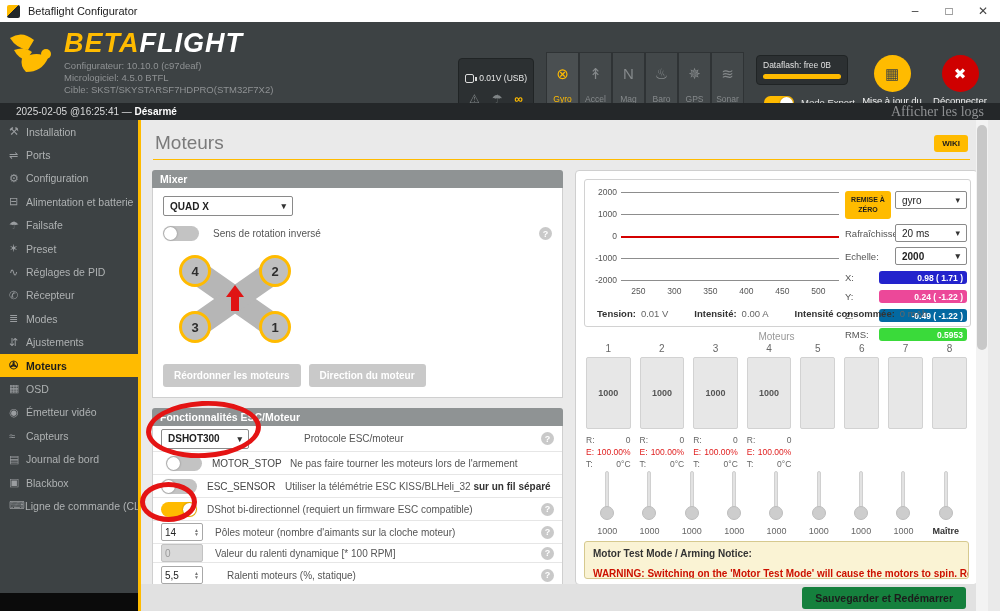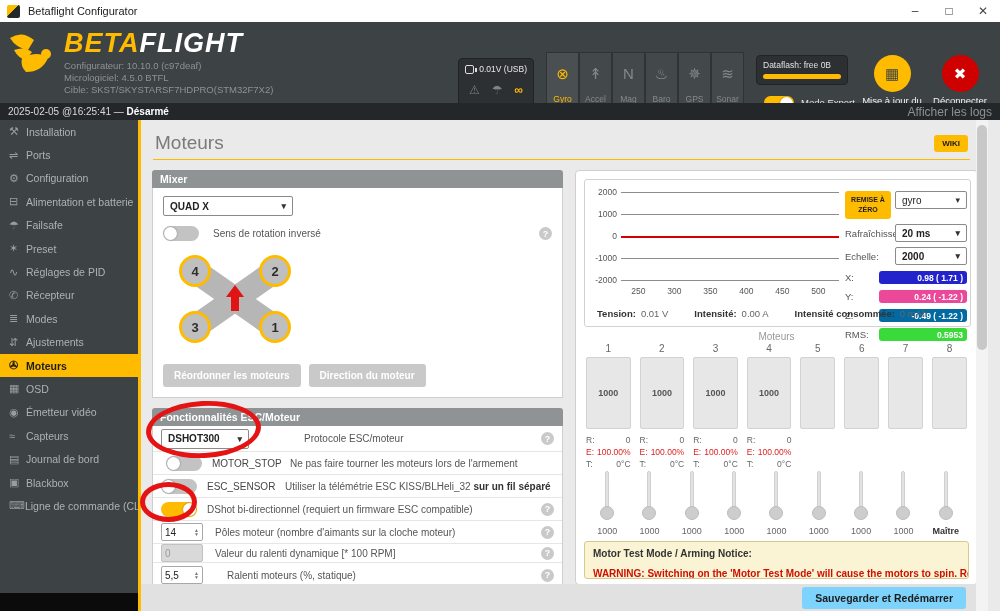--- a/index.html
+++ b/index.html
@@ -14,21 +14,21 @@
   .win-controls { position:absolute; right:0; top:0; height:22px; display:flex; }
   .win-btn { width:34px; height:22px; display:flex; align-items:center; justify-content:center; font-size:12px; color:#444; }
 
   
   .header { position:absolute; left:0; top:22px; width:1000px; height:81px; background:#3d4244; }
   .logo-wrap { position:absolute; left:8px; top:6px; display:flex; }
   .brand-block { margin-left:4px; }
   .brand { font-style:italic; font-weight:bold; font-size:27px; letter-spacing:1px; line-height:30px; }
   .brand .b1 { color:#ffbb00; } .brand .b2 { color:#fff; }
   .versions { font-size:9.5px; color:#8f9294; line-height:12px; margin-top:2px; }
-  .batt-box { position:absolute; left:458px; top:36px; width:76px; height:54px; background:#2c3032; border:1px solid #202425; border-radius:4px; padding:5px 6px; }
+  .batt-box { position:absolute; left:458px; top:36px; width:76px; height:54px; background:#2c3032; border:1px solid #202425; border-radius:4px; padding:14px 6px; }
   .batt-row { display:flex; align-items:center; }
   .batt-shape { width:20px; height:9px; border:1.5px solid #dcdcdc; border-radius:2px; position:relative; }
   .batt-shape:after { content:""; position:absolute; right:-4px; top:2px; width:2.5px; height:4px; background:#dcdcdc; }
   .batt-v { font-size:8.5px; color:#e8e8e8; margin-left:5px; white-space:nowrap; }
   .batt-icons { display:flex; justify-content:space-between; margin-top:9px; padding:0 4px; font-size:12px; color:#7f8486; }
   .batt-icons .link { color:#ffbb00; font-weight:bold; }
   .sensors { position:absolute; left:546px; top:30px; display:flex; }
   .sensor { width:33px; height:57px; background:#43484a; border:1px solid #2f3335; display:flex; flex-direction:column; align-items:center; justify-content:flex-end; padding-bottom:4px; }
   .sensor .glyph { font-size:15px; color:#85898b; flex:1; display:flex; align-items:center; }
   .sensor .slabel { font-size:8.5px; color:#85898b; }
@@ -39,24 +39,24 @@
   .dataflash .dbar { margin-top:4px; height:5px; border-radius:3px; background:#ffbb00; }
   .expert-row { position:absolute; left:764px; top:74px; display:flex; align-items:center; }
   .expert-row .elabel { font-size:9.5px; color:#e5e5e5; margin-left:7px; }
   .hdr-btn { position:absolute; top:33px; width:96px; text-align:center; }
   .hdr-circle { width:37px; height:37px; border-radius:50%; margin:0 auto; display:flex; align-items:center; justify-content:center; color:#fff; font-size:15px; }
   .hdr-circle.yellow { background:#ffbb00; color:#3d4244; }
   .hdr-circle.red { background:#cf0000; }
   .hdr-label { font-size:9.5px; color:#f2f2f2; margin-top:3px; line-height:11px; }
 
   
-  .statusbar { position:absolute; left:0; top:103px; width:1000px; height:17px; background:#242729; display:flex; align-items:center; justify-content:space-between; padding:0 8px;gap:11px; }
+  .statusbar { position:absolute; left:0; top:103px; width:1000px; height:17px; background:#242729; display:flex; align-items:center; justify-content:space-between; padding:0 16px;gap:11px; }
   .statusbar .left { font-size:10px; color:#d8d9da; }
   .statusbar .left b { color:#fff; }
-  .statusbar .logs { font-size:12px; color:#8e9092; }
+  .statusbar .logs { font-size:14px; color:#8e9092;font-family:Liberation Serif, serif; }
 
   
   .sidebar { position:absolute; left:0; top:120px; width:138px; height:473px; background:#3d4244; }
   .side-accent { position:absolute; left:138px; top:120px; width:3px; height:491px; background:#ffbb00; }
   .sb-item { height:23.4px; display:flex; align-items:center; padding-left:9px; color:#afb2b3; font-size:10.5px; white-space:nowrap; }
   .sb-item .sb-ico { width:17px; font-size:11px; color:#9a9da0; }
   .sb-item.active { background:#ffbb00; color:#1c1c1c; font-weight:bold; }
   .sb-item.active .sb-ico { color:#1c1c1c; }
   .sidebar-bottom { position:absolute; left:0; top:593px; width:138px; height:18px; background:#0b0b0b; }
 
@@ -143,21 +143,21 @@
   .slider-knob { width:14px; height:14px; border-radius:50%; background:#cdcdcd; border:1px solid #bdbdbd; margin-top:-7px; }
   .slider-val { font-size:9px; color:#666; margin-top:6px; }
   .slider-val.master { color:#333; font-weight:bold; }
   .notice { position:absolute; left:8px; right:8px; top:370px; height:38px; background:#faf3d4; border:1px solid #d6c98f; border-radius:3px; padding:6px 8px; overflow:hidden; }
   .notice-title { font-size:10px; font-weight:bold; color:#333; }
   .notice-warn { font-size:10px; font-weight:bold; color:#cc1100; margin-top:9px; white-space:nowrap; }
 
   
   .footer { position:absolute; left:0; right:12px; bottom:0; height:27px; background:#e1e1e1; display:flex; align-items:center; justify-content:flex-end; gap:18px; padding-right:10px; }
   .stop-btn { background:#cbcbcb; color:#fff; font-size:10.5px; font-weight:bold; padding:5px 13px; border-radius:3px; }
-  .save-btn { background:#7dd3fc; color:#1c1c1c; font-size:10.5px; font-weight:bold; padding:5px 13px; border-radius:3px; }
+  .save-btn { background:#15803d; color:#1c1c1c; font-size:10.5px; font-weight:bold; padding:5px 13px; border-radius:3px; }
 
   
   .scrollbar { position:absolute; right:0; top:120px; width:12px; height:491px; background:#f3f3f3; }
   .scroll-thumb { position:absolute; left:1px; top:5px; width:10px; height:225px; background:#c8c8c8; border-radius:5px; }
 
   
   .annot { position:absolute; border:5px solid #e41414; border-radius:50%; pointer-events:none; }
   .annot1 { left:146px; top:401px; width:115px; height:57px; transform:rotate(-3deg); }
   .annot2 { left:140px; top:482px; width:57px; height:40px; }
 </style>
@@ -453,21 +453,21 @@
         <div class="graph-ctrl">
           <div class="ctrl-row1">
             <div class="reset-btn">REMISE À ZÉRO</div>
             <div class="select ctrl-sel">
                 <span>gyro</span>
                 <span class="chev">▾</span>
               </div>
           </div>
           <div class="ctrl-row">
             <div class="ctrl-lab">Rafraîchissement:</div>
-            <div class="select" style="font-weight:bold;height:18px;">
+            <div class="select" style="font-weight:normal;height:18px;">
                 <span>20 ms</span>
                 <span class="chev">▾</span>
               </div>
           </div>
           <div class="ctrl-row">
             <div class="ctrl-lab">Echelle:</div>
             <div class="select" style="height:18px;">
                 <span>2000</span>
                 <span class="chev">▾</span>
               </div>

